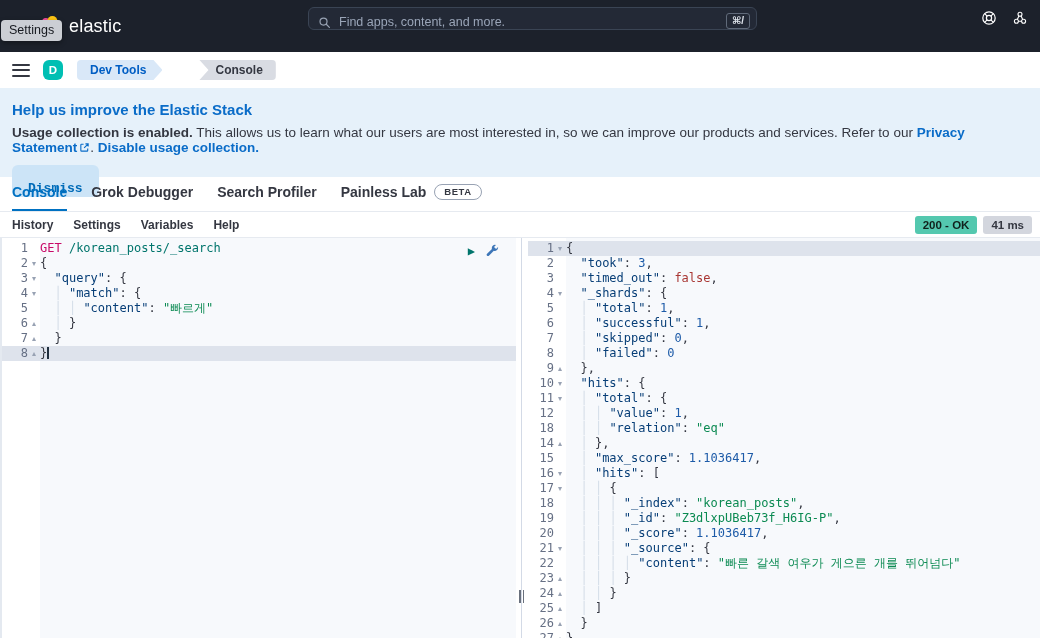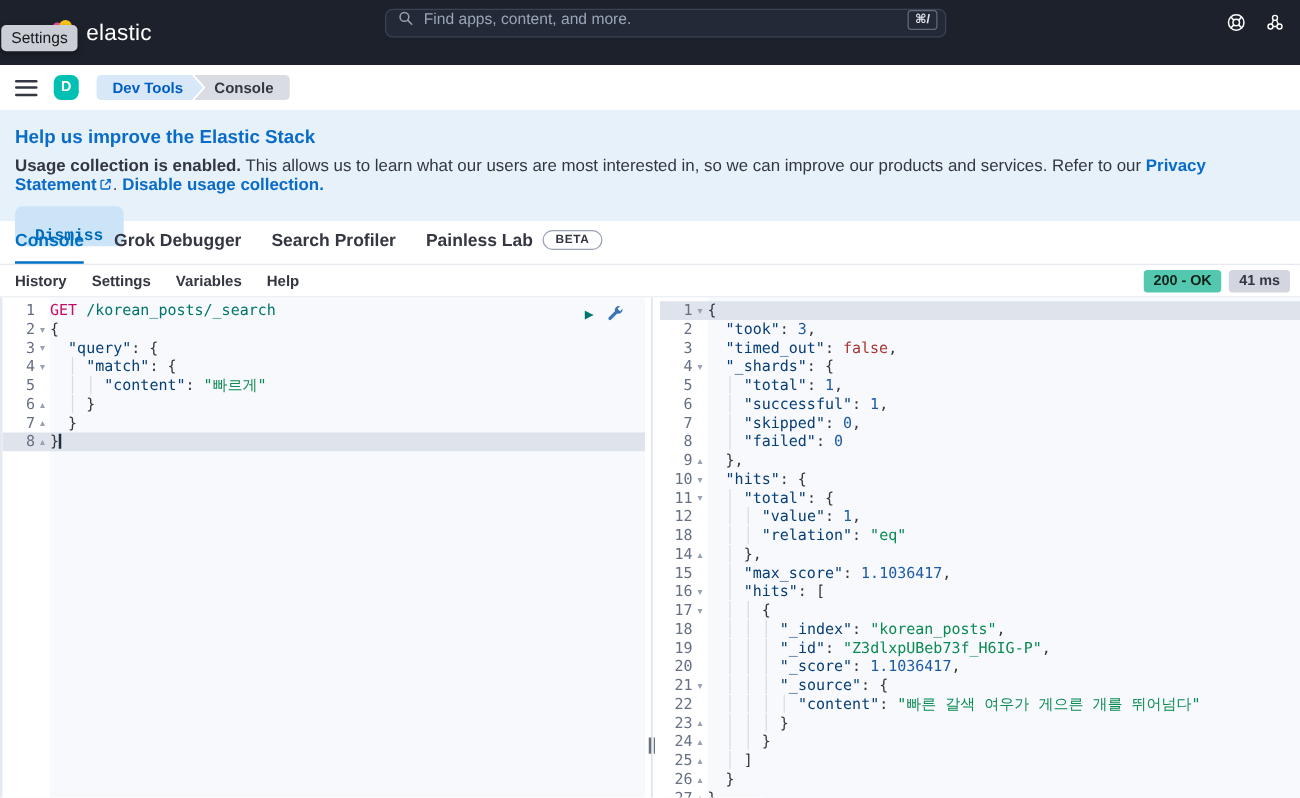--- a/index.html
+++ b/index.html
@@ -7,41 +7,41 @@
     font-family:"Liberation Sans","DejaVu Sans",sans-serif; }
   body { position:relative; }
 
   
   .top-bar { position:relative; height:52px; background:#1C212B; display:flex; align-items:center; }
   .logo { display:flex; align-items:center; gap:8px; margin-left:38px; cursor:pointer; }
   .logo svg { width:23px; height:23px; }
   .logo-text { color:#fff; font-size:18px; letter-spacing:.2px; }
   .search-box { position:absolute; left:308px; top:7px; width:449px; height:23px;
     background:#232936; border:1px solid #3A4454; border-radius:6px;
-    display:flex; align-items:flex-start; padding:0 6px 0 9px; }
+    display:flex; align-items:flex-end; padding:0 6px 0 9px; }
   .search-box svg { width:13px; height:13px; flex:0 0 auto; }
   .search-input { flex:1; background:transparent; border:none; outline:none;
     color:#D7DDE7; font-size:12.5px; padding:0 8px; font-family:inherit; }
   .search-input::placeholder { color:#9AA5B8; }
   .kbd { border:1px solid #606A7A; border-radius:3px; color:#E3E8F0; font-size:10px;
     font-weight:700; padding:1px 5px; line-height:12px; }
   .header-icons { position:absolute; right:12px; top:0; height:36px; display:flex; align-items:center; gap:15px; }
   .hicon { width:16px; height:16px; cursor:pointer; }
 
   
   .tooltip { position:absolute; left:1px; top:20px; z-index:60; background:#CBCED4; color:#16191F;
     font-size:12.5px; padding:3px 8px 4px; border-radius:4px; box-shadow:0 2px 5px rgba(0,0,0,.35); }
 
   
   .nav-bar { height:36px; background:#fff; display:flex; align-items:center; padding-left:12px; }
   .burger { width:18px; height:13px; display:flex; flex-direction:column; justify-content:space-between; cursor:pointer; }
   .burger i { display:block; height:2px; background:#343741; border-radius:1px; }
   .avatar { width:20px; height:20px; margin-left:13px; background:#00BFB3; color:#fff; border-radius:6px;
     font-size:11.5px; font-weight:700; display:flex; align-items:center; justify-content:center; cursor:pointer; }
-  .crumbs { display:flex; align-items:center; margin-left:14px; }
+  .crumbs { display:flex; align-items:center; margin-left:14px;gap:44px; }
   .crumb { font-size:12px; font-weight:700; line-height:20px; cursor:pointer; }
   .crumb-first { background:#D9E8F8; color:#005EC4; padding:0 16px 0 13px;
     clip-path:polygon(0 0, calc(100% - 9px) 0, 100% 50%, calc(100% - 9px) 100%, 0 100%); border-radius:4px 0 0 4px; }
   .crumb-last { background:#D9DCE3; color:#343741; padding:0 13px 0 16px; margin-left:-7px;
     clip-path:polygon(0 0, 100% 0, 100% 100%, 0 100%, 9px 50%); border-radius:0 4px 4px 0; }
 
   
   .callout { height:89px; background:#E6F1FA; padding:13px 12px 0; }
   .callout-title { color:#0A6CC8; font-size:15px; font-weight:700; }
   .callout-body { margin-top:7px; font-size:13.5px; color:#343741; }

